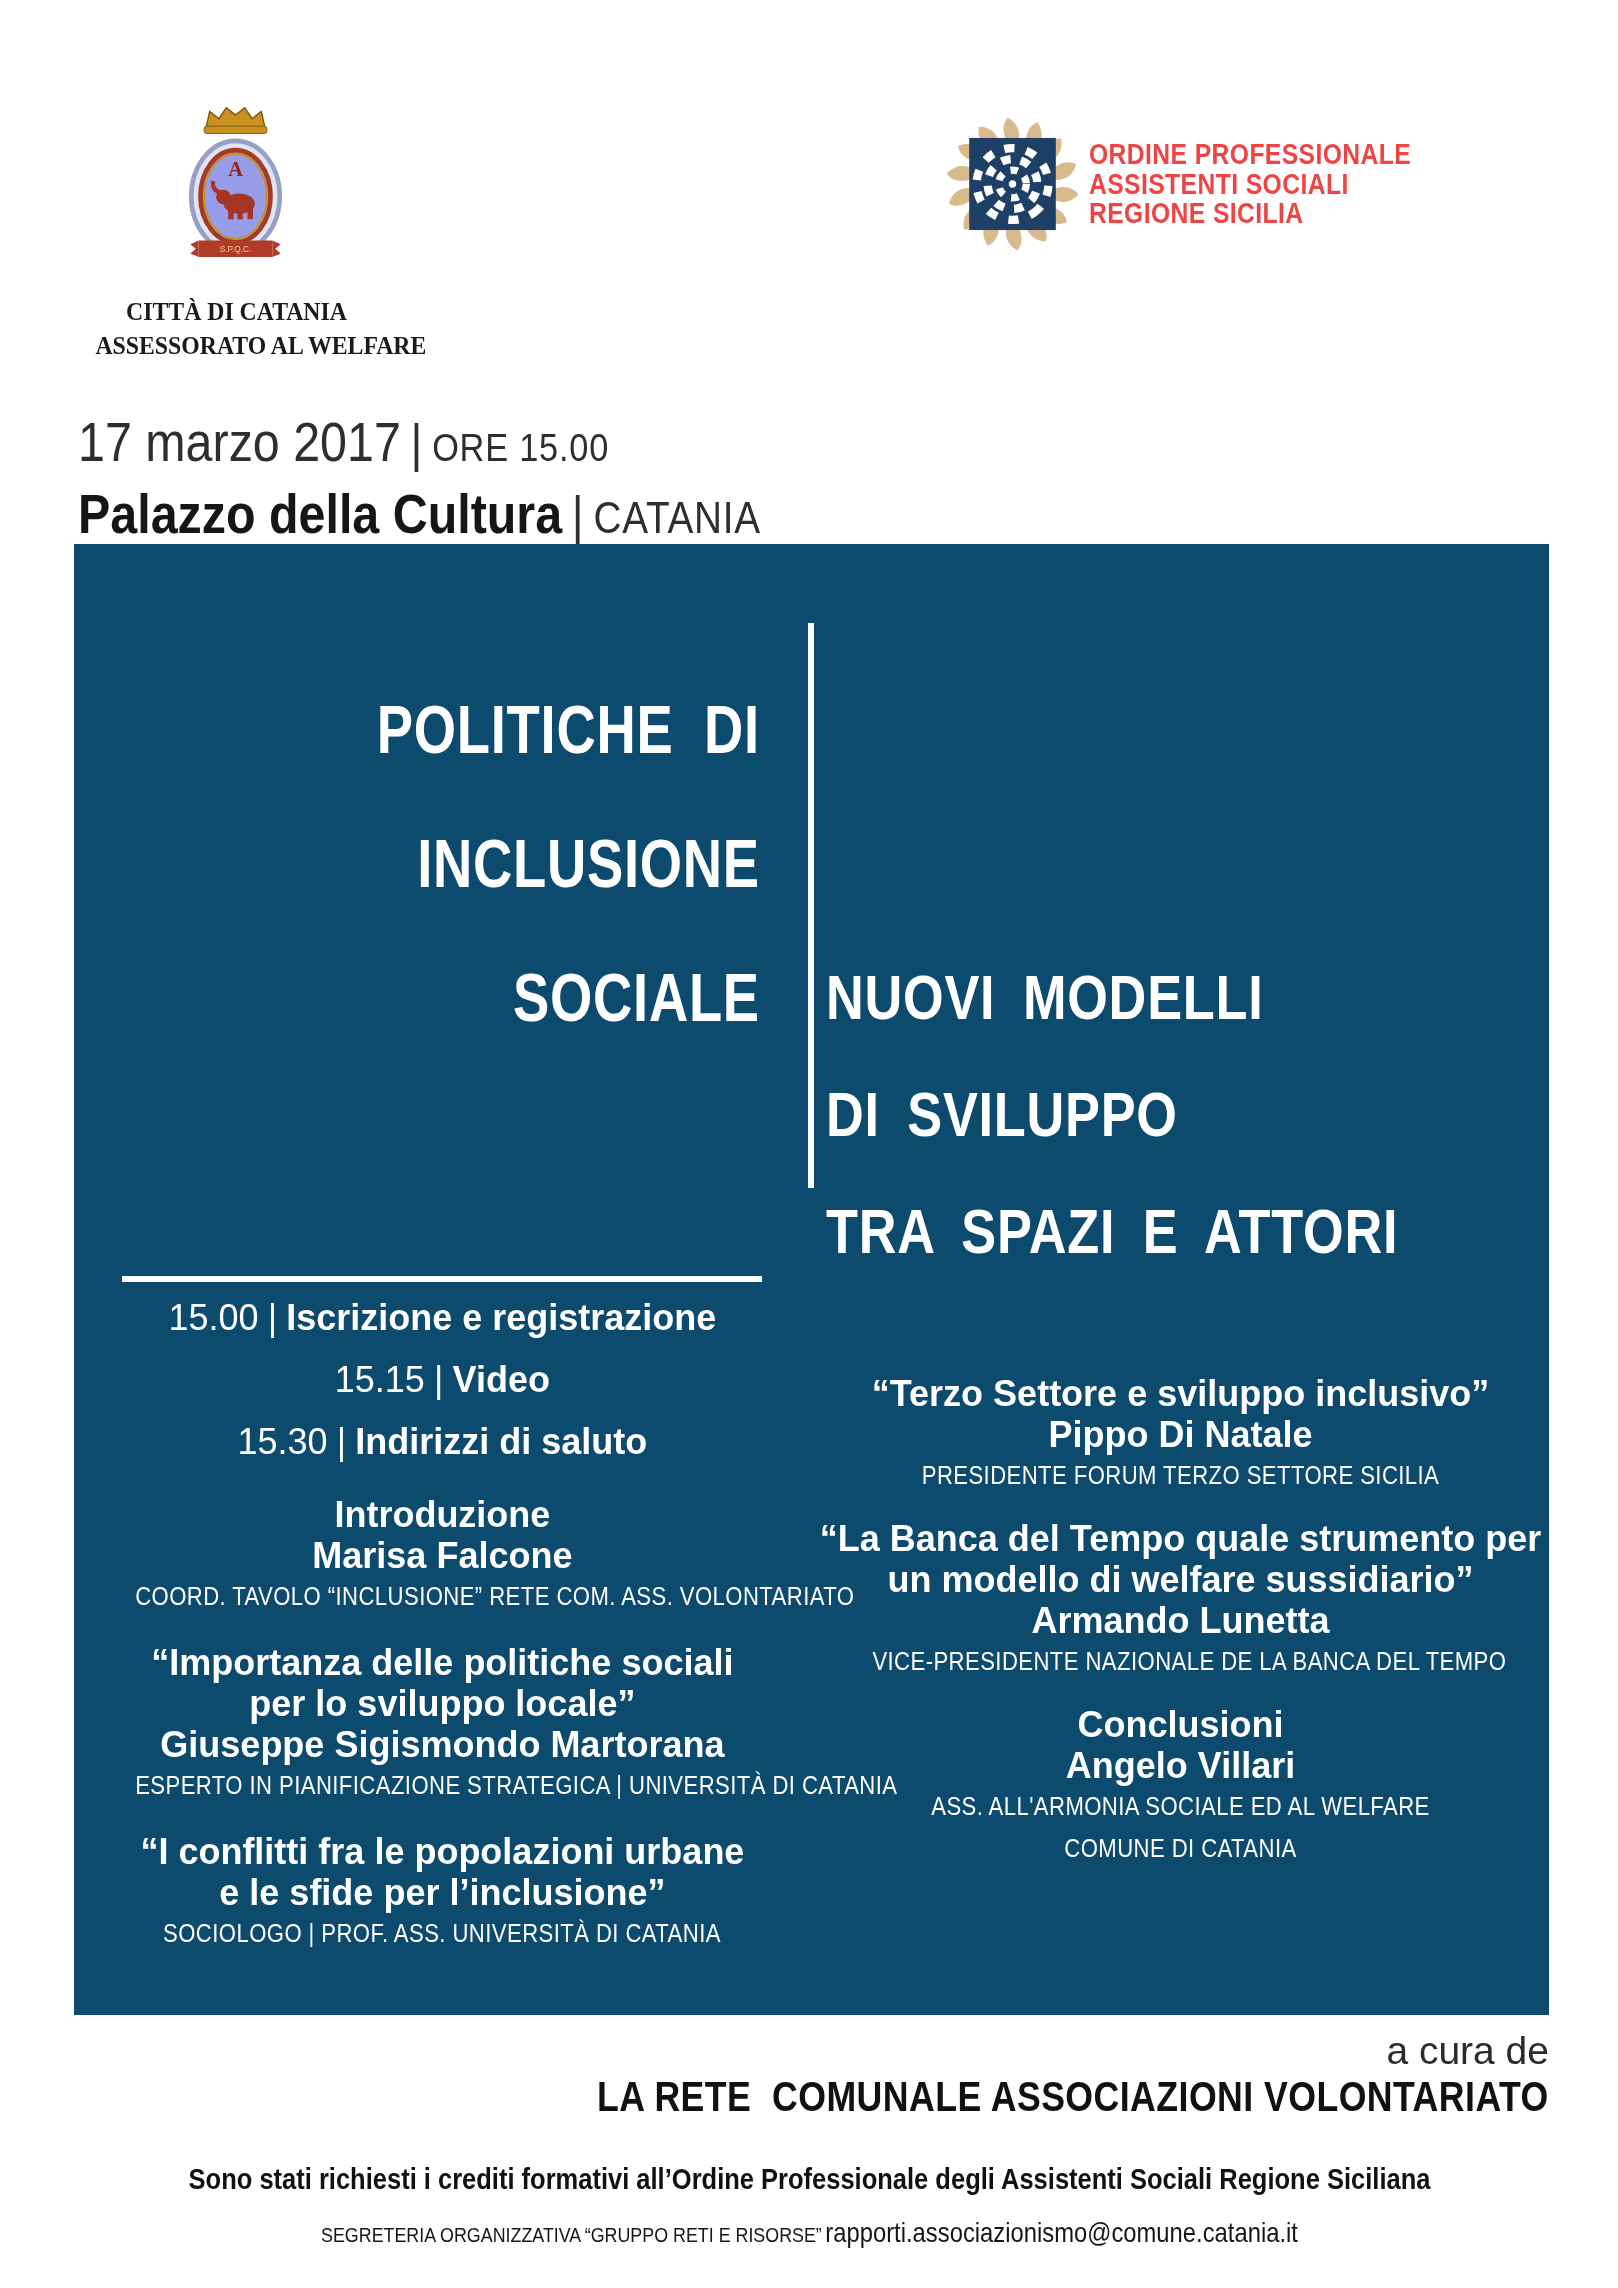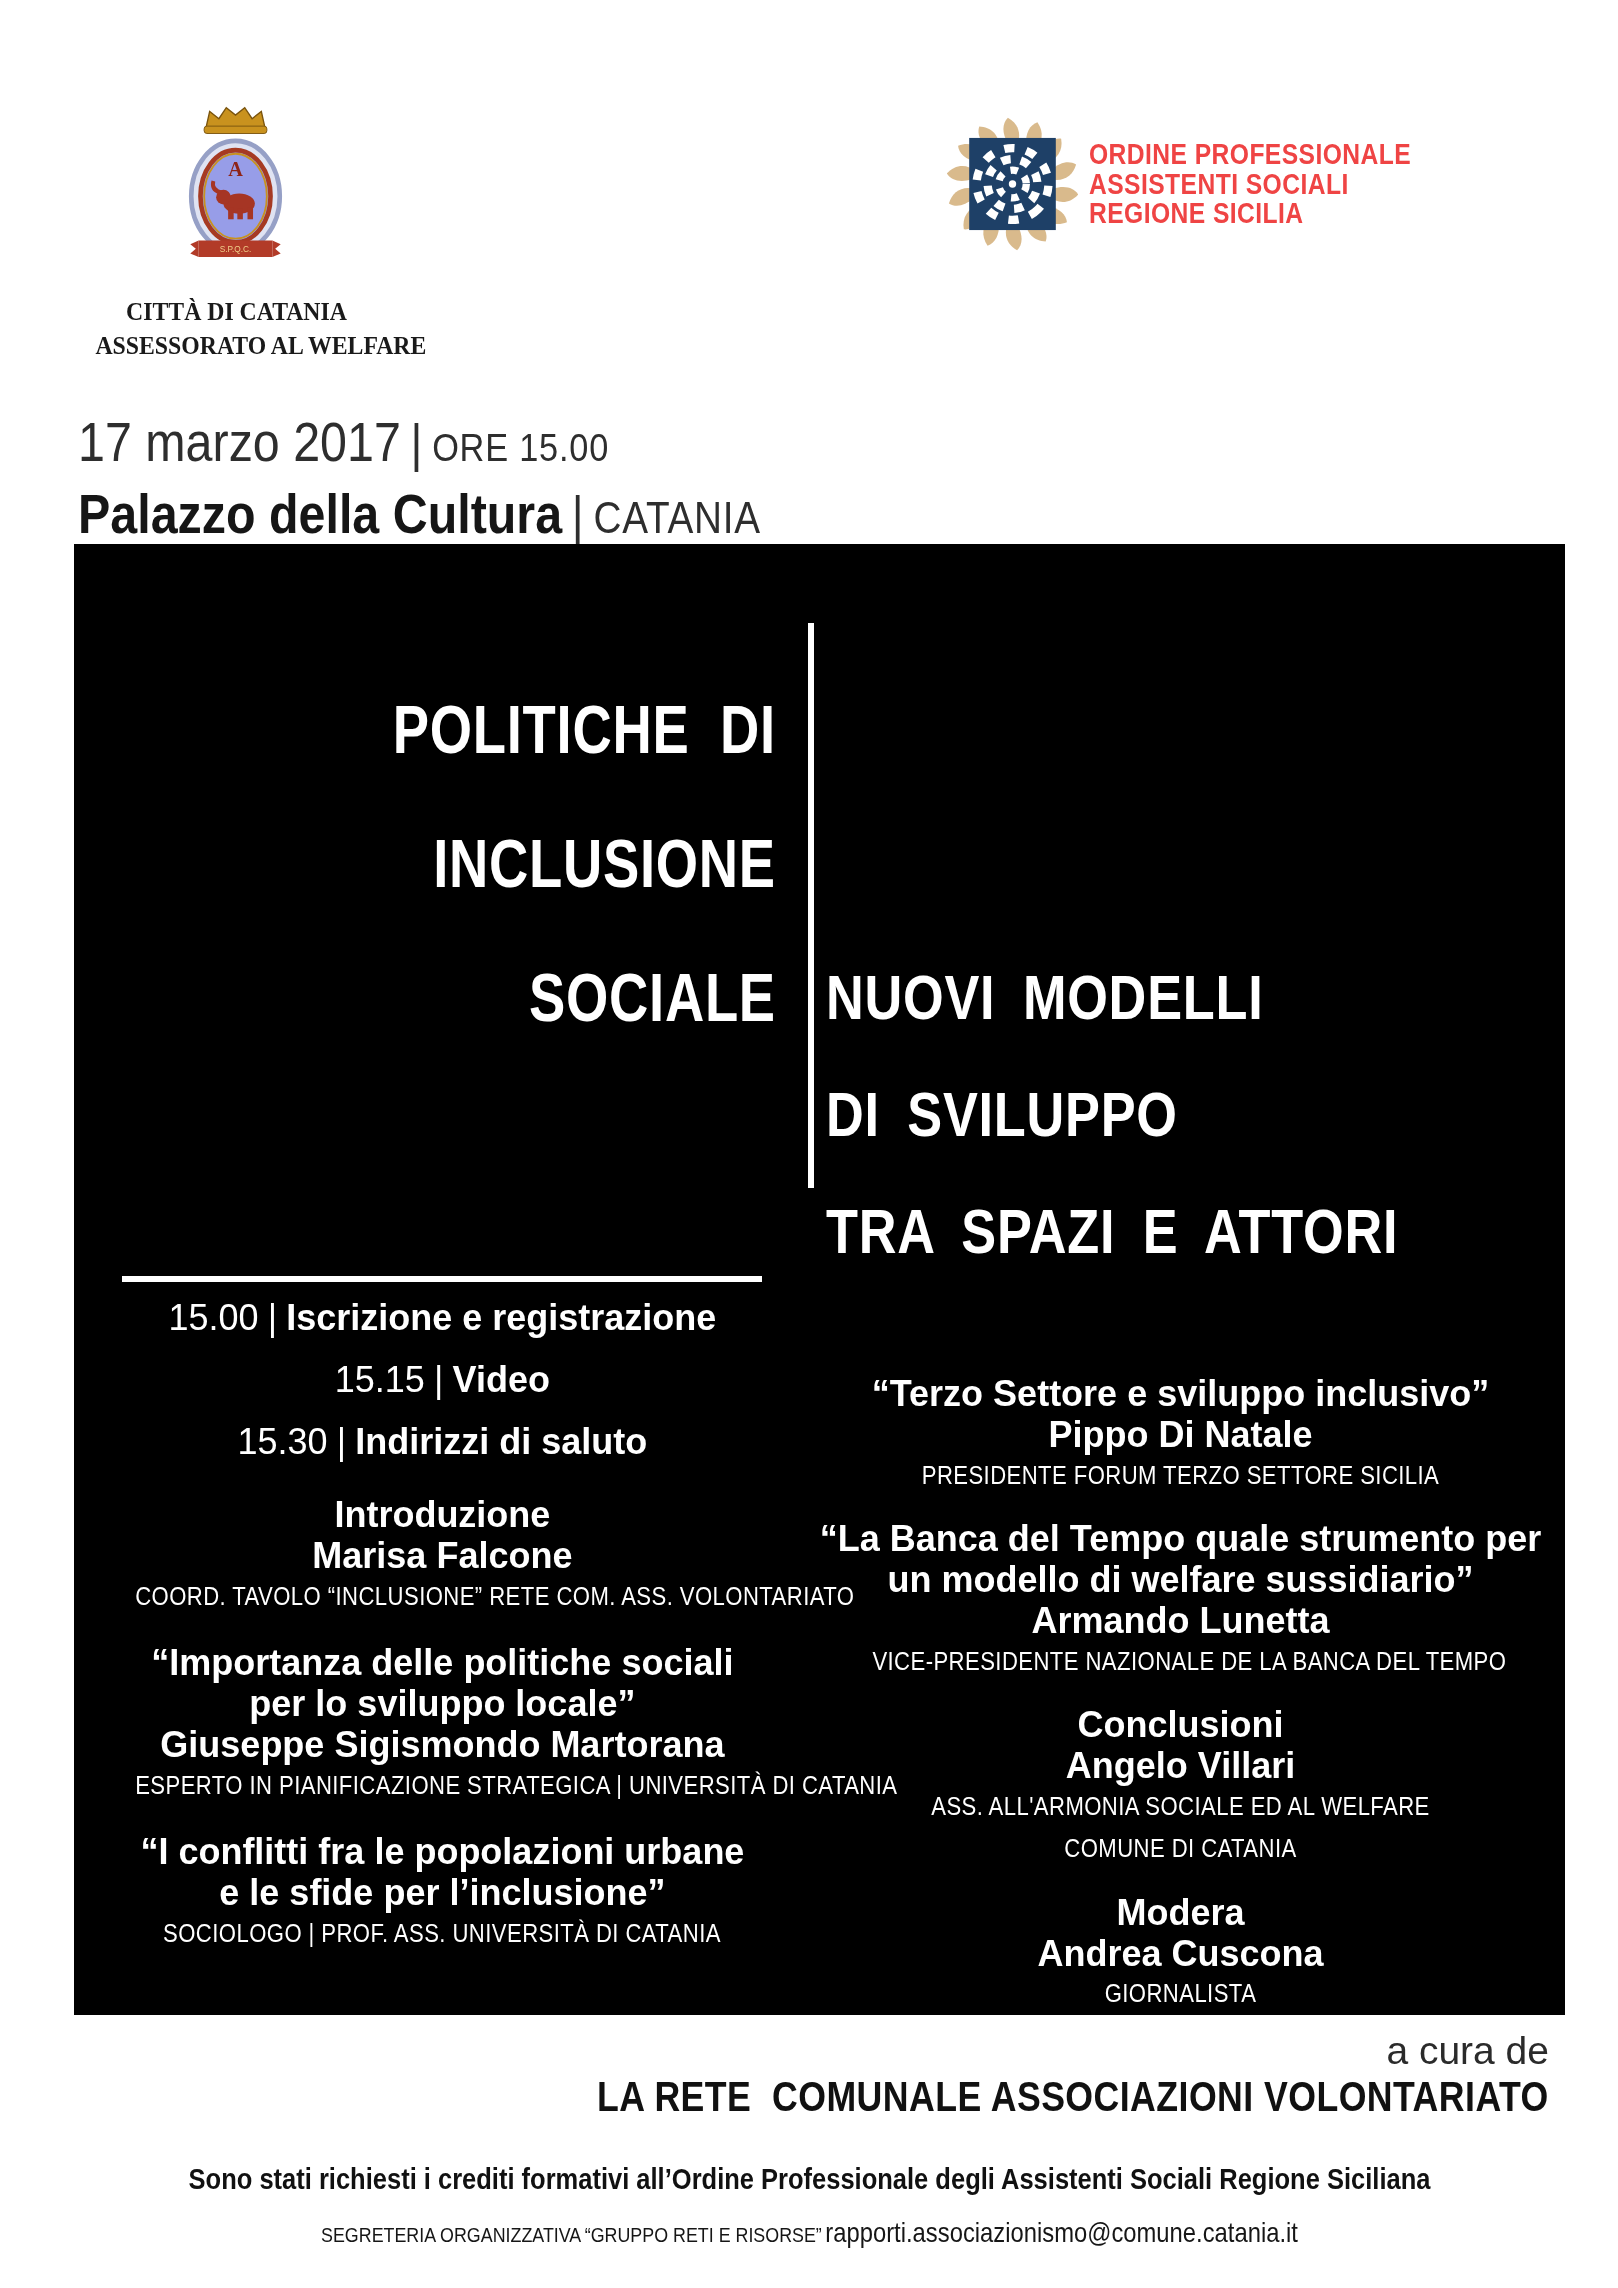--- a/index.html
+++ b/index.html
@@ -23,21 +23,21 @@
   .org-text div{transform:scaleX(.85);transform-origin:0 50%;}
   
   .date-block{position:absolute;left:78px;top:412px;}
   .date-line{font-size:55px;line-height:61px;color:#2e2e2e;transform:scaleX(.88);transform-origin:0 50%;}
   .venue-line{font-size:55px;line-height:65px;margin-top:3.7px;transform:scaleX(.88);transform-origin:0 50%;}
   .venue-line b{color:#161616;}
   .pipe-big{font-weight:400;color:#2e2e2e;padding:0 11px;font-size:52px;}
   .ore{font-size:39px;color:#2e2e2e;letter-spacing:0.9px;}
   .city{font-size:44px;font-weight:400;color:#2e2e2e;letter-spacing:0.9px;}
   
-  .green-box{position:absolute;left:74px;top:544px;width:1475px;height:1471px;background:#000000;padding-left:16px;}
+  .green-box{position:absolute;left:74px;top:544px;width:1475px;height:1471px;background:#0c4a6e;}
   .title-left{
     position:absolute;right:789px;top:118px;text-align:right;color:#fff;
     font-weight:bold;font-size:68px;line-height:134px;letter-spacing:0.9px;word-spacing:18.5px;
   }
   .title-left div{transform:scaleX(.80);transform-origin:100% 50%;white-space:nowrap;}
   .title-right{
     position:absolute;left:752px;top:395px;text-align:left;color:#fff;
     font-weight:bold;font-size:63px;line-height:117px;letter-spacing:0.9px;word-spacing:14.8px;
   }
   .title-right div{transform:scaleX(.83);transform-origin:0 50%;white-space:nowrap;}
@@ -213,25 +213,20 @@
       <div class="role">VICE-PRESIDENTE NAZIONALE DE LA BANCA DEL TEMPO</div>
     </div>
 
     <div class="grp">
       <div class="bold-line">Conclusioni</div>
       <div class="bold-line">Angelo Villari</div>
       <div class="role">ASS. ALL'ARMONIA SOCIALE ED AL WELFARE</div>
       <div class="role role2">COMUNE DI CATANIA</div>
     </div>
 
-    <div class="grp">
-      <div class="bold-line">Modera</div>
-      <div class="bold-line">Andrea Cuscona</div>
-      <div class="role">GIORNALISTA</div>
-    </div>
   </div>
 </div>
 
 <div class="acura">a cura de</div>
 <div class="larete">LA RETE  COMUNALE ASSOCIAZIONI VOLONTARIATO</div>
 
 <div class="sono">Sono stati richiesti i crediti formativi all’Ordine Professionale degli Assistenti Sociali Regione Siciliana</div>
 <div class="segreteria">
   <span class="seg-caps">SEGRETERIA ORGANIZZATIVA</span>
   <span class="seg-caps">“GRUPPO RETI E RISORSE”</span>

